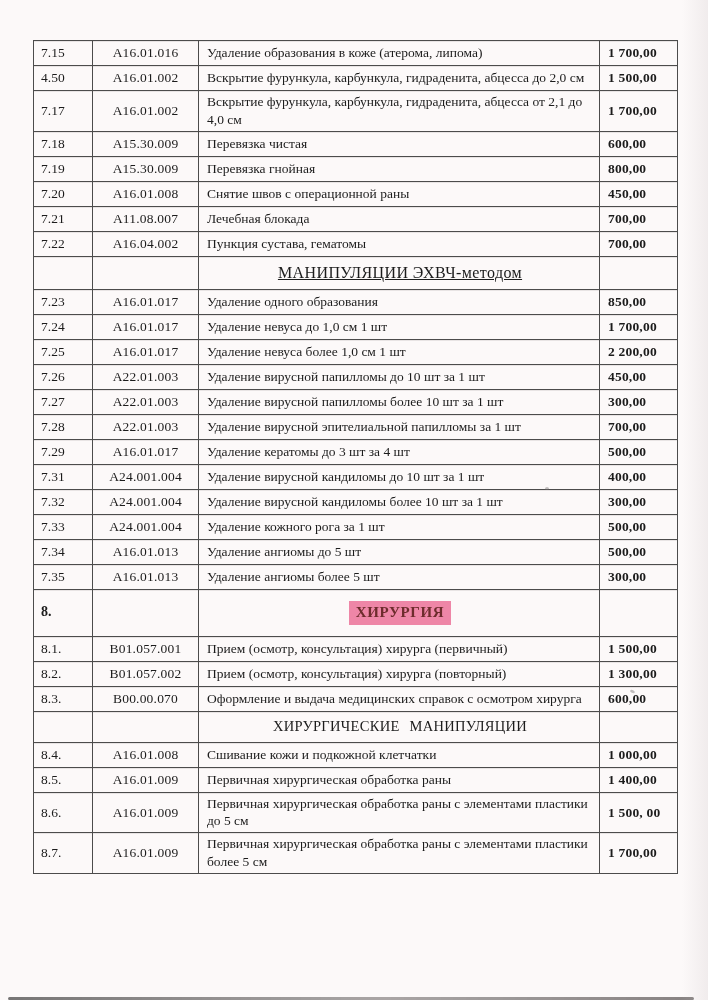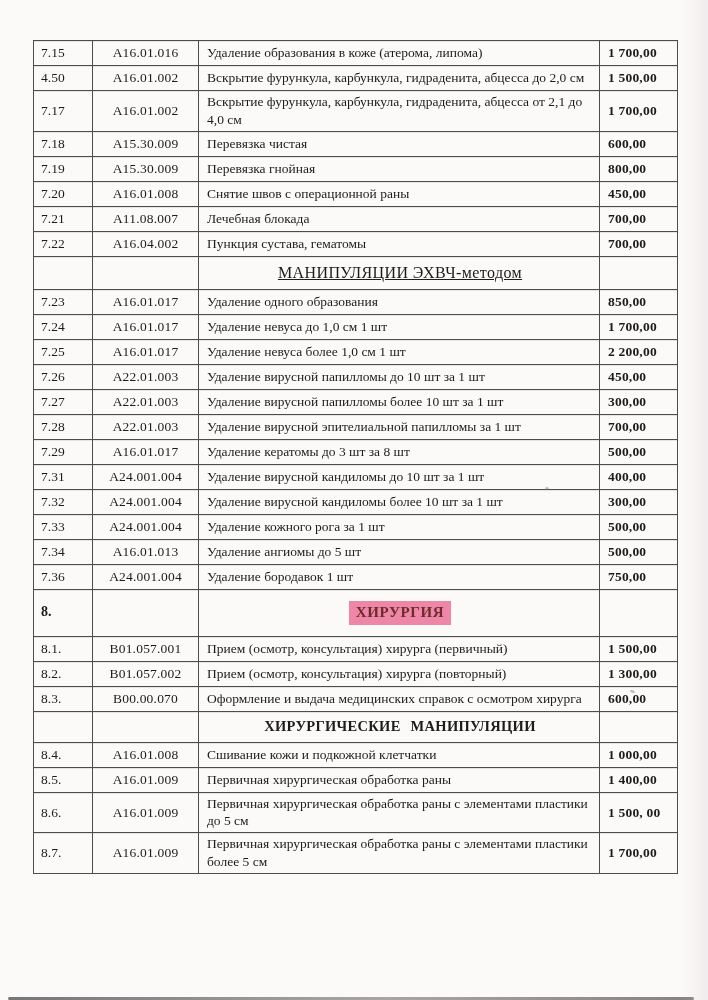--- a/index.html
+++ b/index.html
@@ -33,21 +33,21 @@
   tr.item td{height:20px;}
   td.c1{padding-left:7px;margin-left:20px;}
   td.c2{text-align:center;letter-spacing:0.2px;}
   td.c3{padding-left:8px;margin-left:47px;}
   td.c4{font-weight:bold;letter-spacing:0.2px;padding-left:8px;}
   tr.sec td{text-align:center;}
   tr.sec td.c1{text-align:left;}
   tr.sec-plain td{height:28px;text-decoration:underline;}
   tr.sec-plain .sec-title{font-size:16px;letter-spacing:0.4px;}
   tr.sec-bold td{height:26px;}
-  tr.sec-bold .sec-title{font-weight:bold;font-size:14.5px;letter-spacing:0.3px;word-spacing:6px;}
+  tr.sec-bold .sec-title{font-weight:normal;font-size:14.5px;letter-spacing:0.3px;word-spacing:6px;}
   tr.sec-highlight td{height:42px;}
   tr.sec-highlight td.c1{font-weight:bold;font-size:14px;vertical-align:middle;}
   tr.sec-highlight .sec-title{
     font-weight:bold;font-size:15px;letter-spacing:0.6px;
     background:var(--hl-bg,#ee86a7);color:var(--hl-text,#6e2c2d);
     padding:2px 7px;display:inline-block;
   }
   .bottom-edge{
     position:absolute;left:8px;right:14px;bottom:0;height:3px;
     background:linear-gradient(90deg,rgba(95,95,95,0.85) 0%,rgba(135,130,130,0.7) 55%,rgba(105,100,100,0.8) 100%);
@@ -155,21 +155,21 @@
         </tr>
         <tr class="item">
           <td class="c1">7.28</td>
           <td class="c2">A22.01.003</td>
           <td class="c3">Удаление вирусной эпителиальной папилломы за 1 шт</td>
           <td class="c4">700,00</td>
         </tr>
         <tr class="item">
           <td class="c1">7.29</td>
           <td class="c2">A16.01.017</td>
-          <td class="c3">Удаление кератомы до 3 шт за 8 шт</td>
+          <td class="c3">Удаление кератомы до 3 шт за 4 шт</td>
           <td class="c4">500,00</td>
         </tr>
         <tr class="item">
           <td class="c1">7.31</td>
           <td class="c2">A24.001.004</td>
           <td class="c3">Удаление вирусной кандиломы до 10 шт за 1 шт</td>
           <td class="c4">400,00</td>
         </tr>
         <tr class="item">
           <td class="c1">7.32</td>
@@ -183,24 +183,24 @@
           <td class="c3">Удаление кожного рога за 1 шт</td>
           <td class="c4">500,00</td>
         </tr>
         <tr class="item">
           <td class="c1">7.34</td>
           <td class="c2">A16.01.013</td>
           <td class="c3">Удаление ангиомы до 5 шт</td>
           <td class="c4">500,00</td>
         </tr>
         <tr class="item">
-          <td class="c1">7.36</td>
-          <td class="c2">A24.001.004</td>
-          <td class="c3">Удаление бородавок 1 шт</td>
-          <td class="c4">750,00</td>
+          <td class="c1">7.35</td>
+          <td class="c2">A16.01.013</td>
+          <td class="c3">Удаление ангиомы более 5 шт</td>
+          <td class="c4">300,00</td>
         </tr>
         <tr class="sec sec-highlight">
           <td class="c1">8.</td>
           <td class="c2"></td>
           <td class="c3"><span class="sec-title">ХИРУРГИЯ</span></td>
           <td class="c4"></td>
         </tr>
         <tr class="item">
           <td class="c1">8.1.</td>
           <td class="c2">B01.057.001</td>

